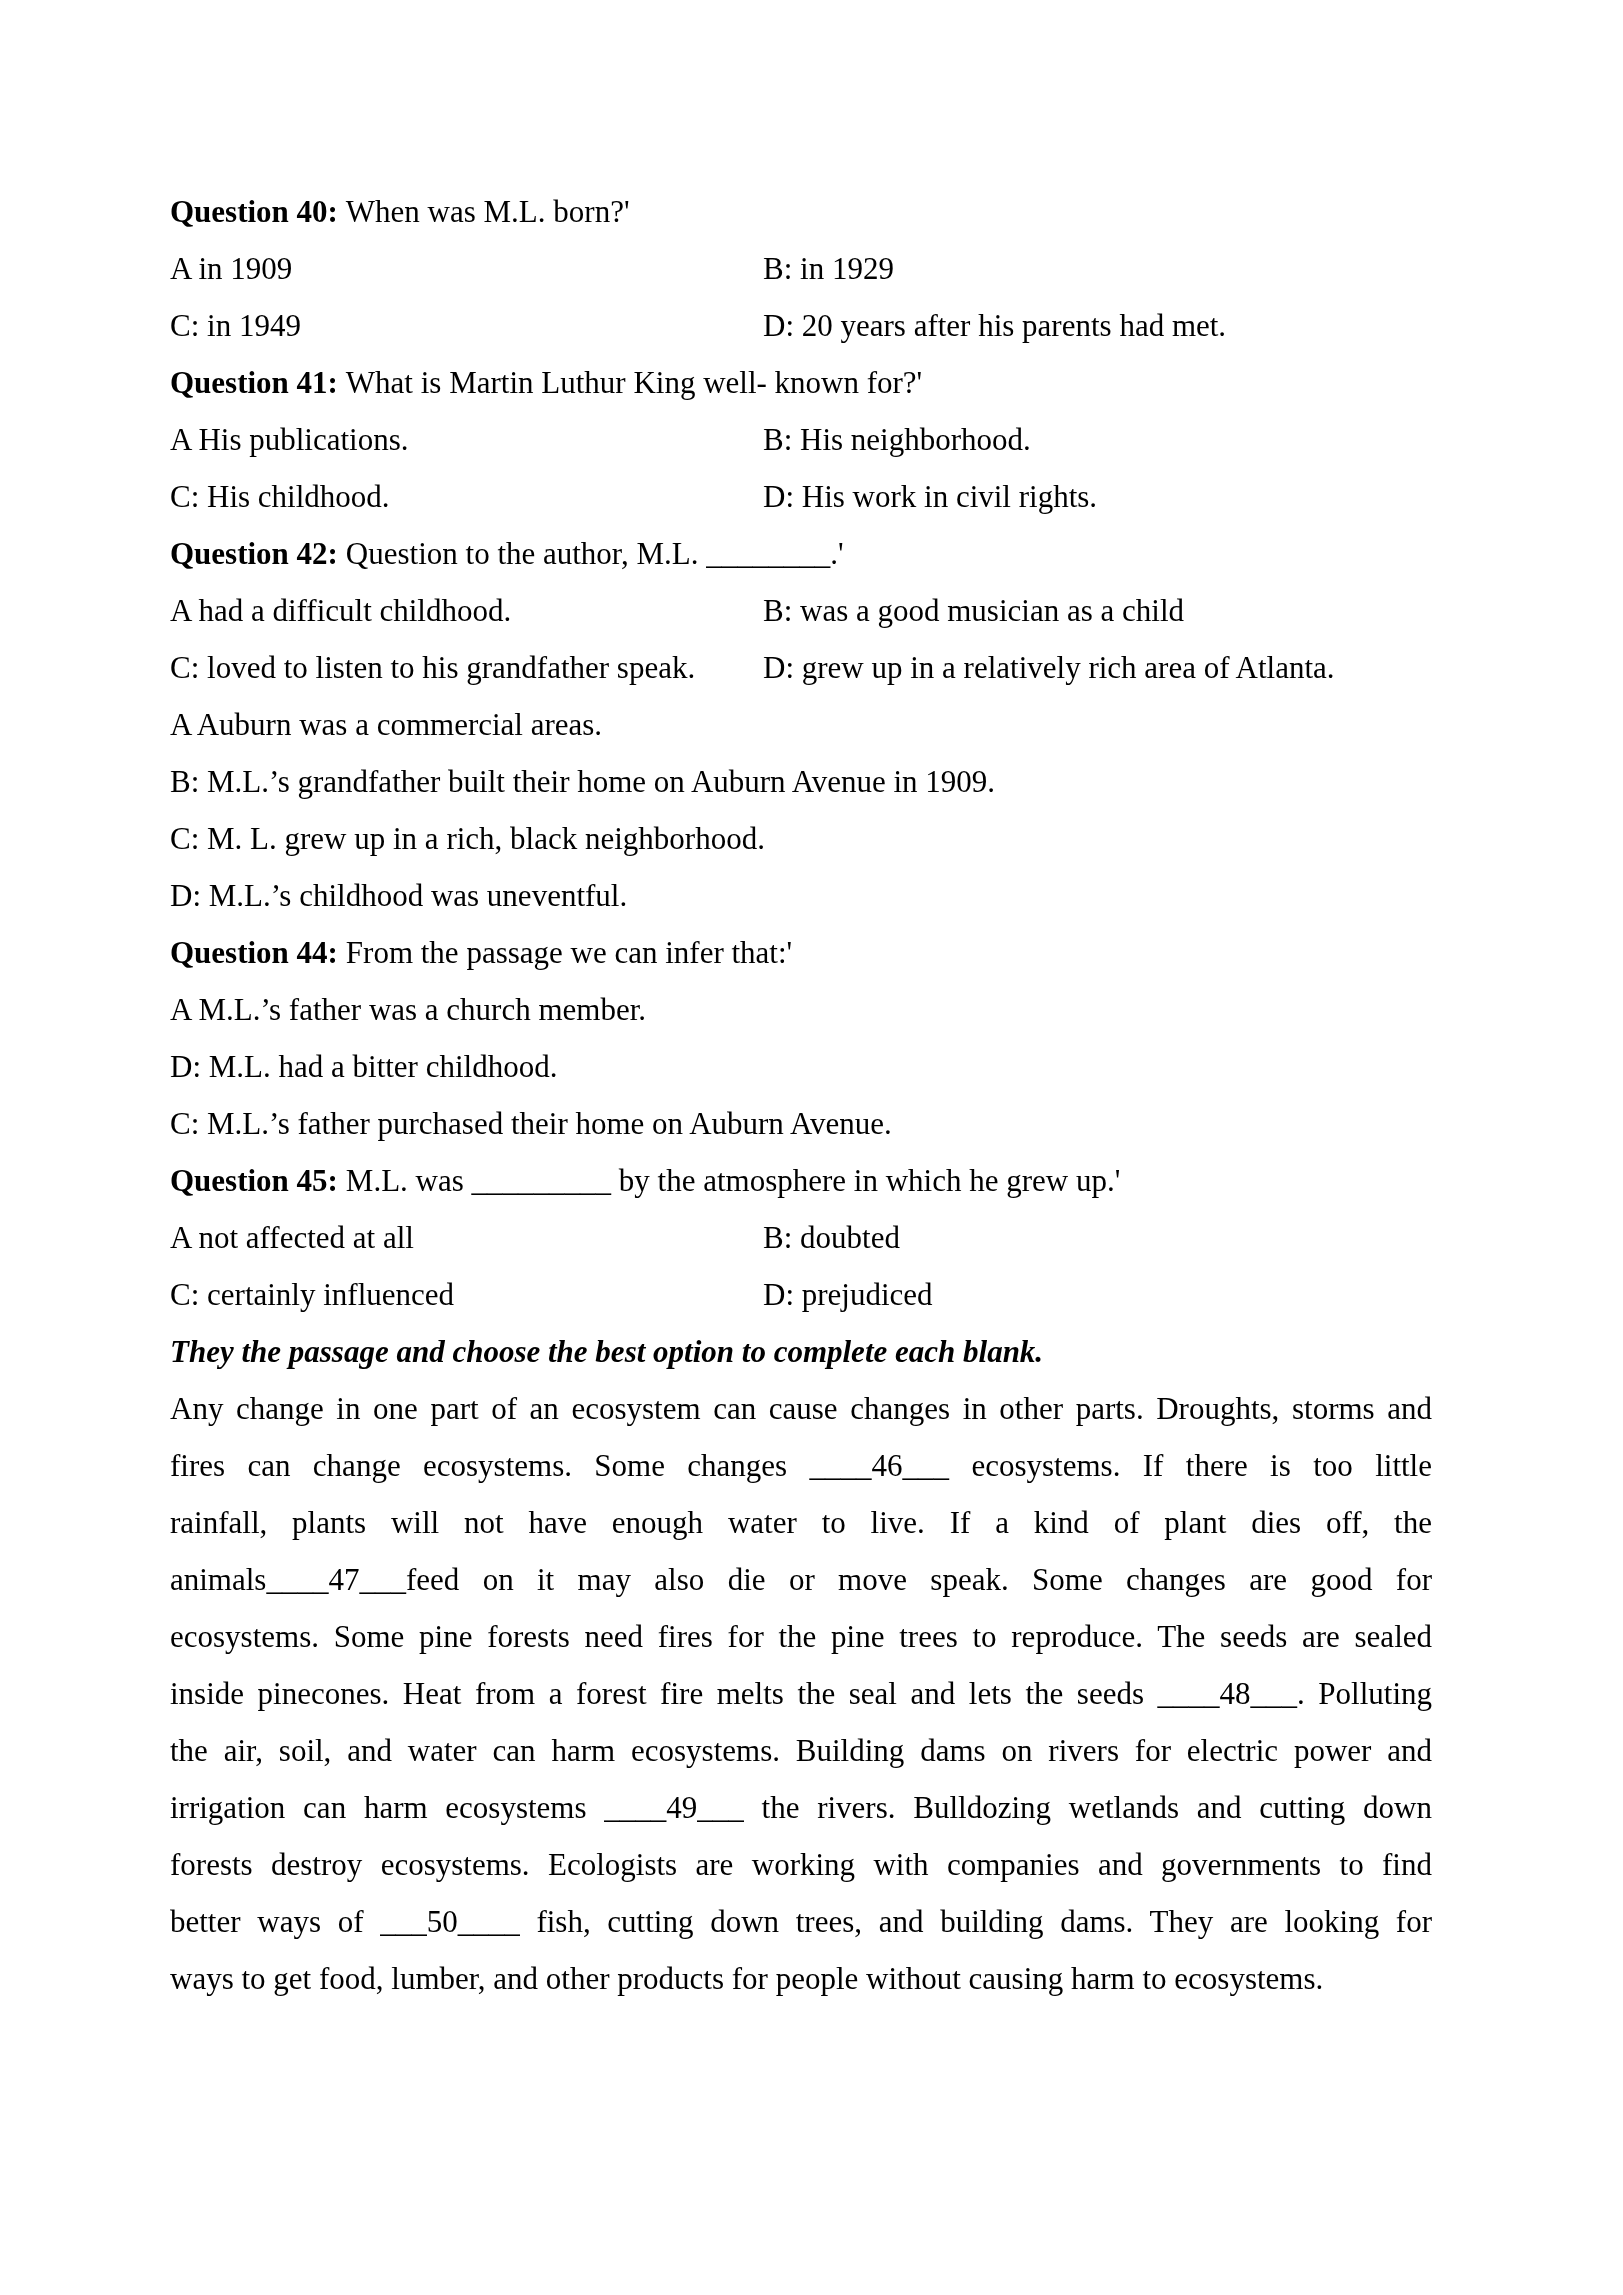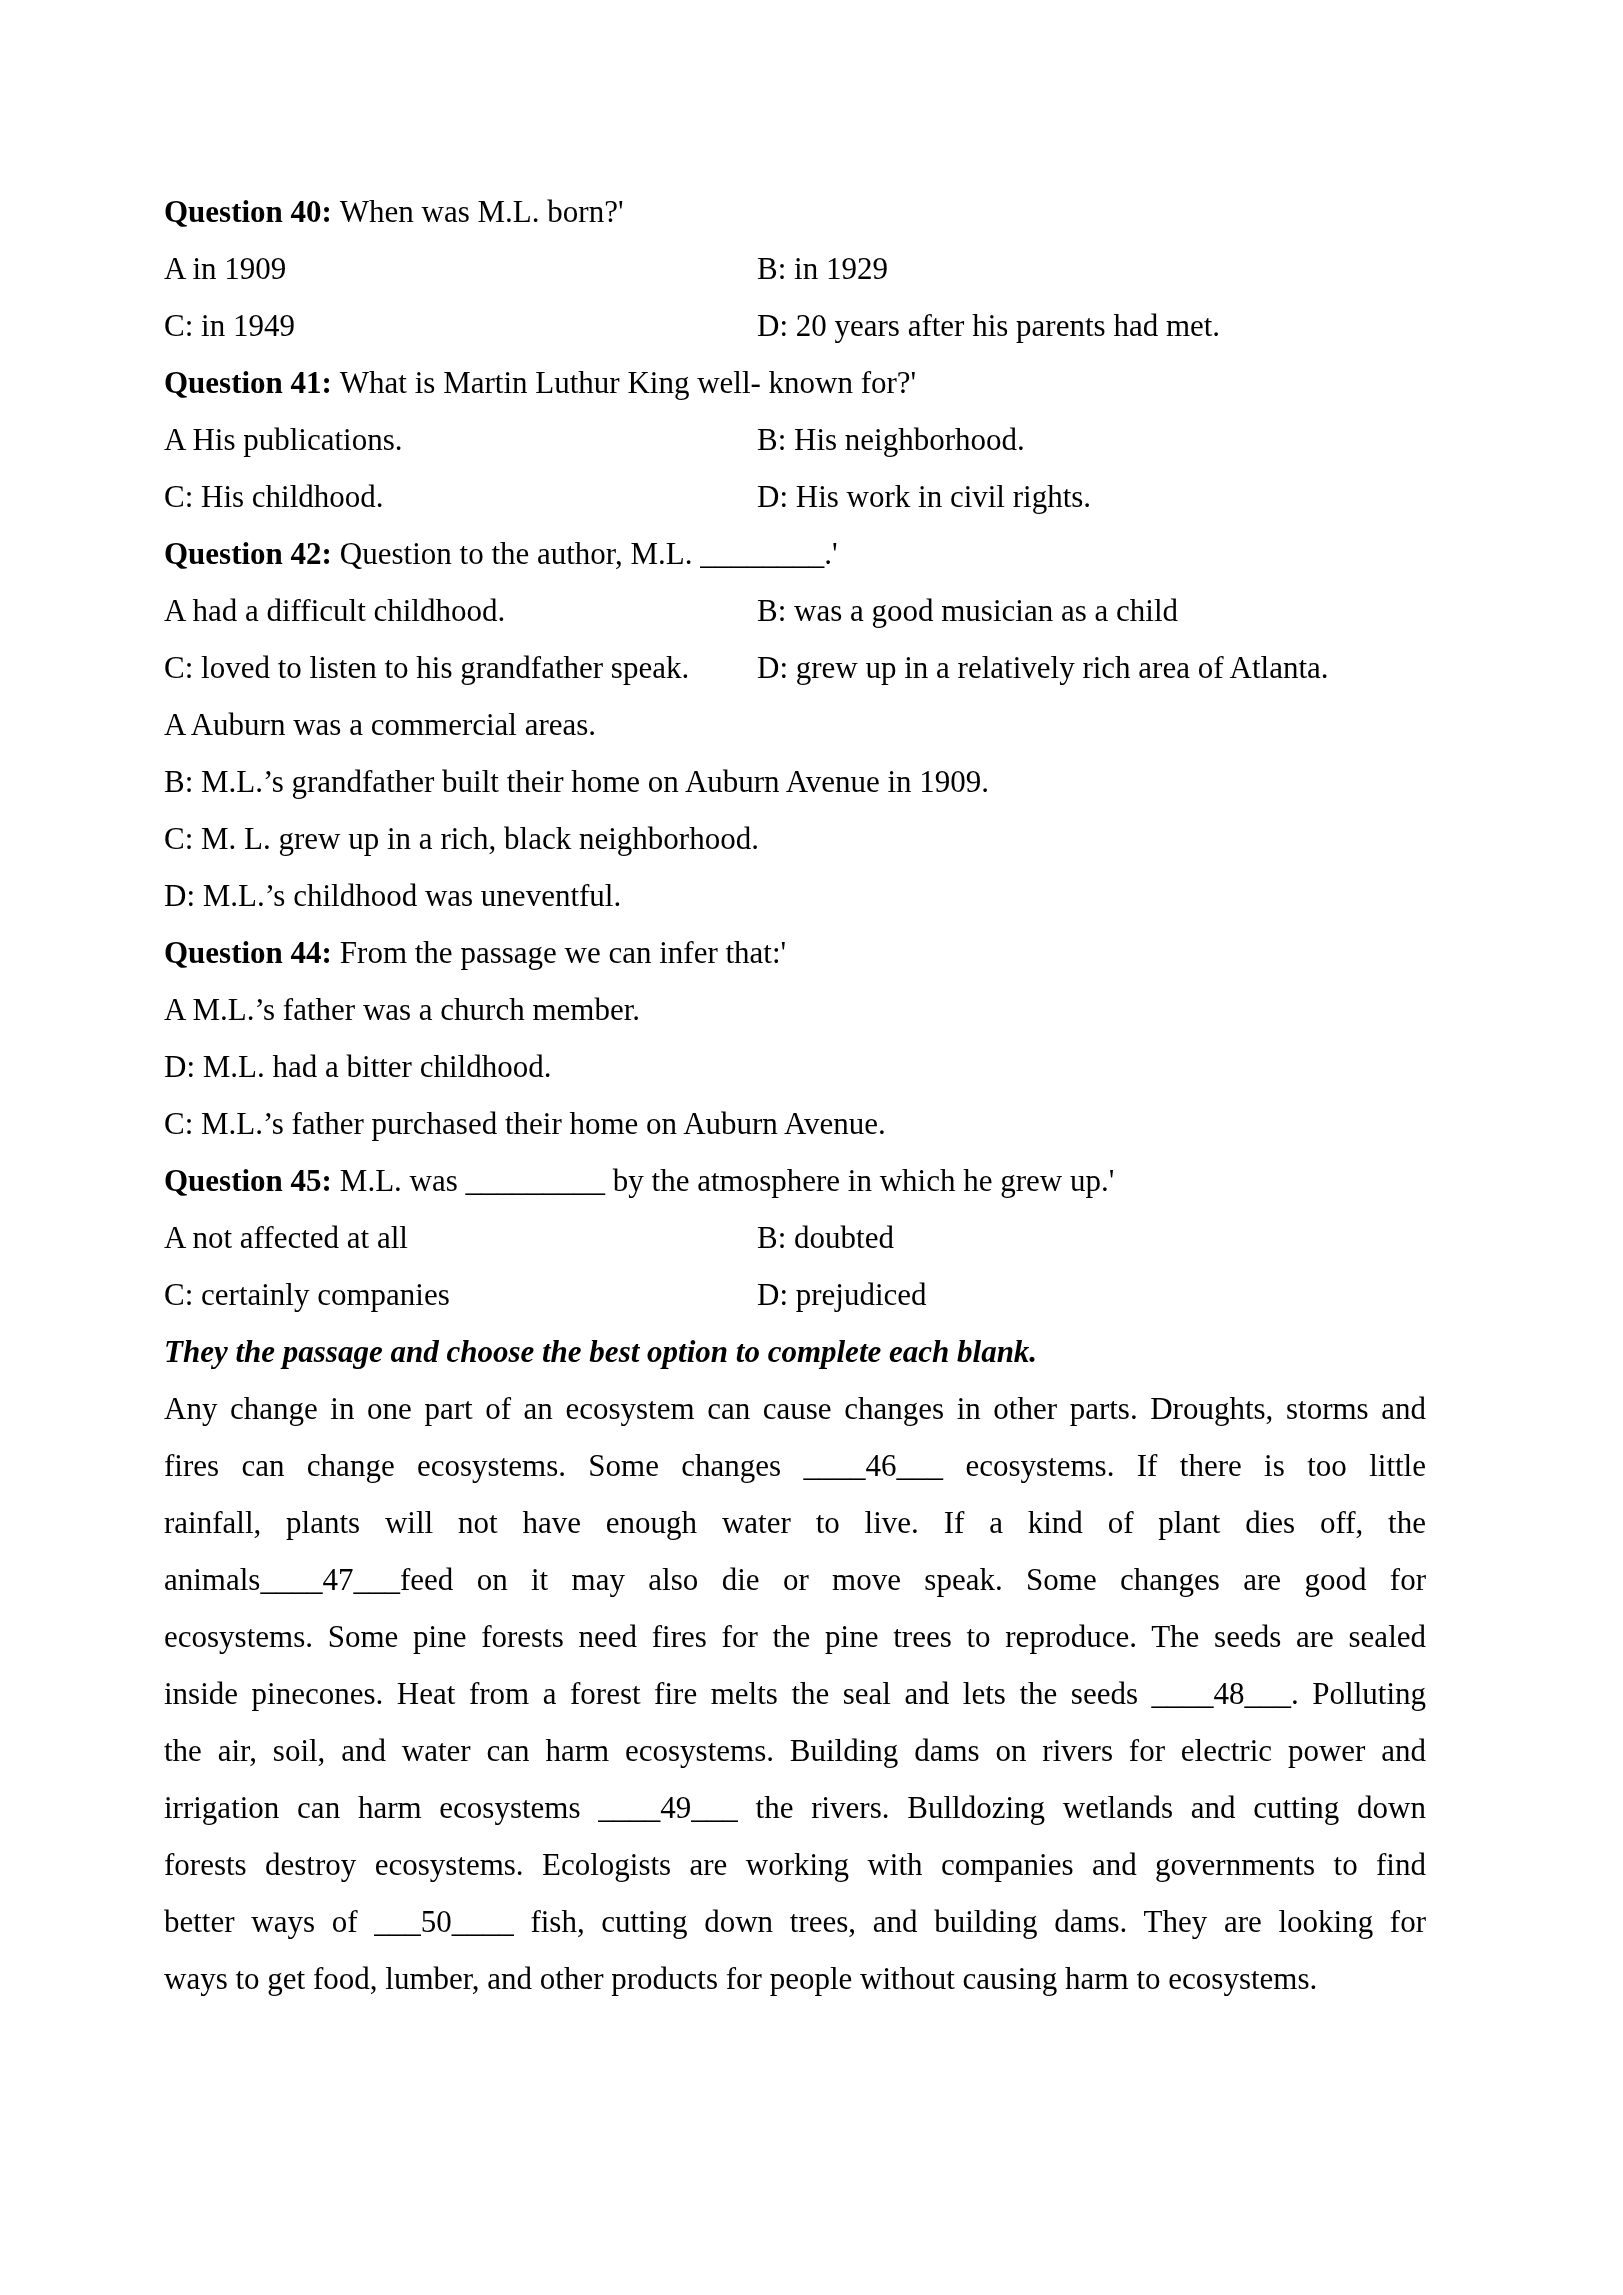--- a/index.html
+++ b/index.html
@@ -12,21 +12,21 @@
   }
   .page {
     position: relative;
     width: 1623px;
     height: 2295px;
     background: #ffffff;
     overflow: hidden;
   }
   .content {
     position: absolute;
-    left: 164px;
+    left: 170px;
     top: 183px;
     width: 1262px;
   }
   .row {
     position: relative;
     height: 57px;
     line-height: 57px;
     font-size: 31px;
     white-space: nowrap;
   }
@@ -124,21 +124,21 @@
     </div>
 
     <div class="row">
       <span class="qlabel">Question 45:</span><span>M.L. was _________ by the atmosphere in which he grew up.'</span>
     </div>
     <div class="row">
       <span>A not affected at all</span>
       <span class="opt-right">B: doubted</span>
     </div>
     <div class="row">
-      <span>C: certainly companies</span>
+      <span>C: certainly influenced</span>
       <span class="opt-right">D: prejudiced</span>
     </div>
 
     <div class="row instruction-row">They the passage and choose the best option to complete each blank.</div>
 
     <div class="row passage-line">Any change in one part of an ecosystem can cause changes in other parts. Droughts, storms and</div>
     <div class="row passage-line">fires can change ecosystems. Some changes ____46___ ecosystems. If there is too little</div>
     <div class="row passage-line">rainfall, plants will not have enough water to live. If a kind of plant dies off, the</div>
     <div class="row passage-line">animals____47___feed on it may also die or move speak. Some changes are good for</div>
     <div class="row passage-line">ecosystems. Some pine forests need fires for the pine trees to reproduce. The seeds are sealed</div>

